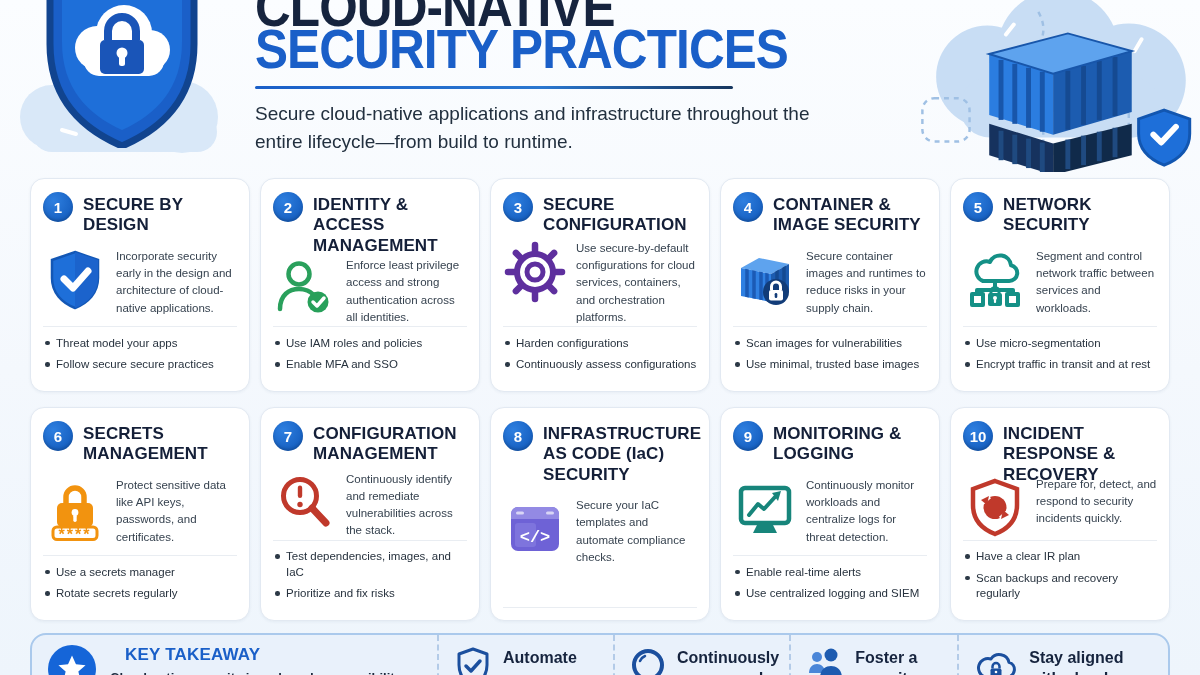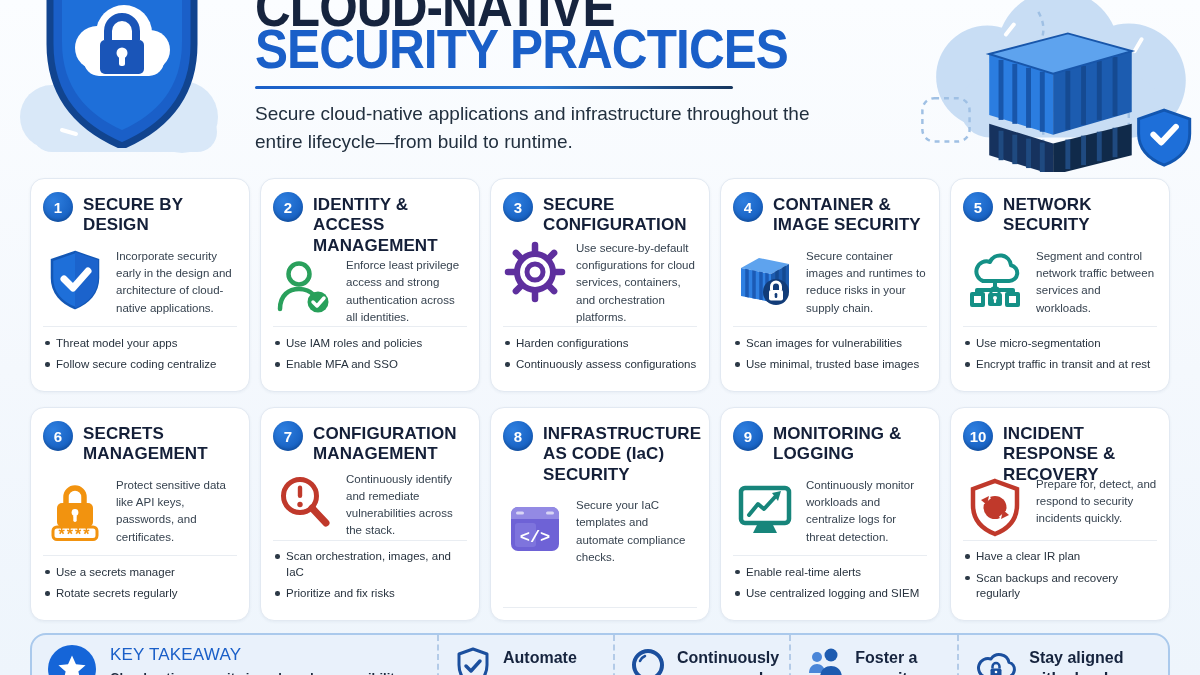--- a/index.html
+++ b/index.html
@@ -73,21 +73,21 @@
   }
 
   
   .takeaway {
     position:absolute; left:30px; top:633px; width:1140px; height:115px;
     background:#e9f1fb; border:2px solid #aac9ec; border-radius:16px;
     display:flex; overflow:hidden;
   }
   .tk-main { flex:0 0 405px; display:flex; gap:14px; padding:10px 14px 0 16px; }
   .tk-star { flex:none; width:48px; height:48px; }
-  .tk-heading { font-size:17px; font-weight:400; color:#1a5fc8; letter-spacing:.2px; }
+  .tk-heading { font-size:17px; font-weight:700; color:#1a5fc8; letter-spacing:.2px;margin-left:15px; }
   .tk-text { font-size:13px; font-weight:700; color:#1d2b3f; margin-top:5px; }
   .tk-item {
     display:flex; gap:10px; padding:11px 10px 0 14px; align-items:flex-start;
     border-left:2px dashed #b3cbe8;
   }
   .tk-item .tk-icon { flex:none; }
   .tk-label { font-size:16px; font-weight:600; color:#16243e; line-height:1.3; padding-top:2px; }
   .tk-i1 { flex:0 0 176px; } .tk-i2 { flex:0 0 159px; } .tk-i3 { flex:0 0 168px; } .tk-i4 { flex:1; }
 </style>
 </head>
@@ -187,21 +187,21 @@
           <path d="M32,4 L55,12 V30 C55,45 45,55 32,60 C19,55 9,45 9,30 V12 Z" fill="#1e6fd9" stroke="#1357b5" stroke-width="2.5"></path>
           <path d="M32,4 L55,12 V30 C55,45 45,55 32,60 Z" fill="#1b63cc"></path>
           <path d="M21,31 l9,9 l15,-17" stroke="#ffffff" stroke-width="7" fill="none" stroke-linecap="round" stroke-linejoin="round"></path>
         </svg>
       </div>
       <p class="card-desc">Incorporate security early in the design and architecture of cloud-native applications.</p>
     </div>
     <div class="card-divider"></div>
     <ul class="card-bullets">
       <li>Threat model your apps</li>
-      <li>Follow secure coding centralize</li>
+      <li>Follow secure secure practices</li>
     </ul>
   </div>
 
   <div class="card">
     <div class="card-head">
       <div class="badge">2</div>
       <h3 class="card-title">IDENTITY &amp; ACCESS MANAGEMENT</h3>
     </div>
     <div class="card-body">
       <div class="card-icon">
@@ -363,21 +363,21 @@
           <circle cx="27" cy="25" r="16.5" stroke="#c0392b" stroke-width="5" fill="none"></circle>
           <line x1="39" y1="37" x2="53" y2="52" stroke="#c0392b" stroke-width="7" stroke-linecap="round"></line>
           <rect x="24.8" y="14.5" width="4.4" height="12.5" rx="2.2" fill="#c0392b"></rect>
           <circle cx="27" cy="33.5" r="2.7" fill="#c0392b"></circle>
         </svg>
       </div>
       <p class="card-desc">Continuously identify and remediate vulnerabilities across the stack.</p>
     </div>
     <div class="card-divider"></div>
     <ul class="card-bullets">
-      <li>Scan orchestration, images, and IaC</li>
+      <li>Test dependencies, images, and IaC</li>
       <li>Prioritize and fix risks</li>
     </ul>
   </div>
 
   <div class="card">
     <div class="card-head">
       <div class="badge">8</div>
       <h3 class="card-title">INFRASTRUCTURE AS CODE (IaC) SECURITY</h3>
     </div>
     <div class="card-body">

